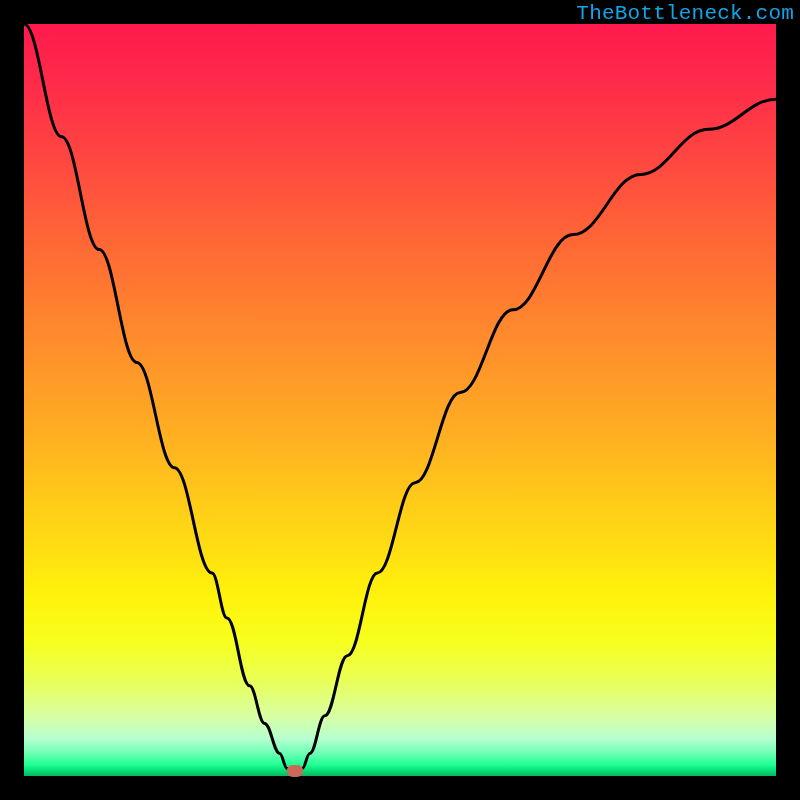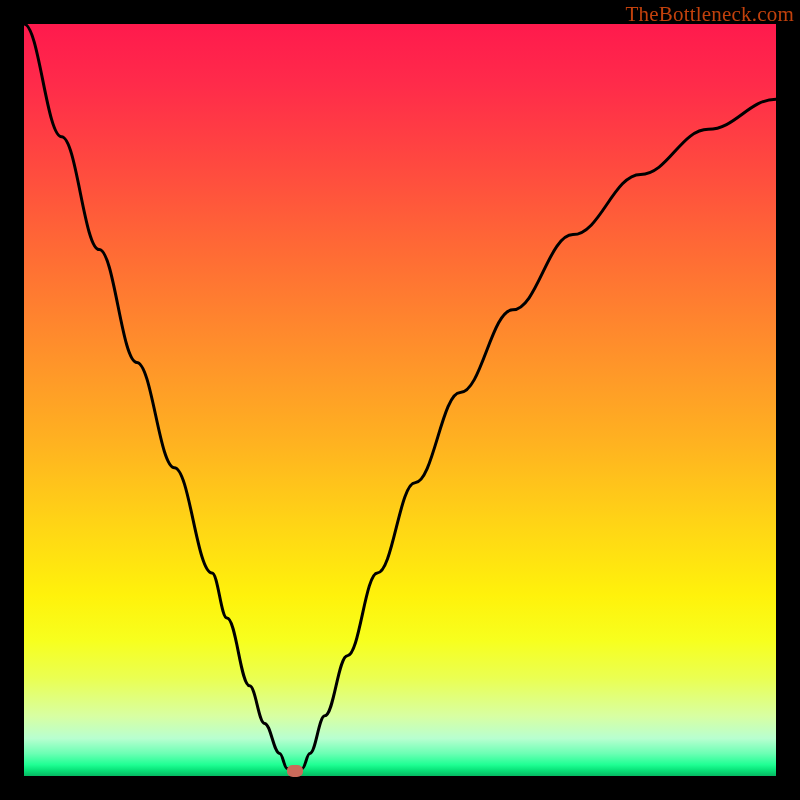--- a/index.html
+++ b/index.html
@@ -57,25 +57,25 @@
     width: 16px;
     height: 12px;
     border-radius: 6px / 5px;
     background: #c96a5a;
     transform: translate(-50%, -50%);
   }
   .watermark {
     position: absolute;
     top: 2px;
     right: 6px;
-    color: #c2410c;
+    color: #0ea5e9;
     font-size: 21px;
     font-weight: 400;
     letter-spacing: 0.2px;
-    font-family: Liberation Serif, serif;
+    font-family: Liberation Mono, monospace;
   }
 </style>
 </head>
 <body>
 
 <div class="watermark">TheBottleneck.com</div>
 
 <div class="frame">
   <div class="plot-area"></div>
 

